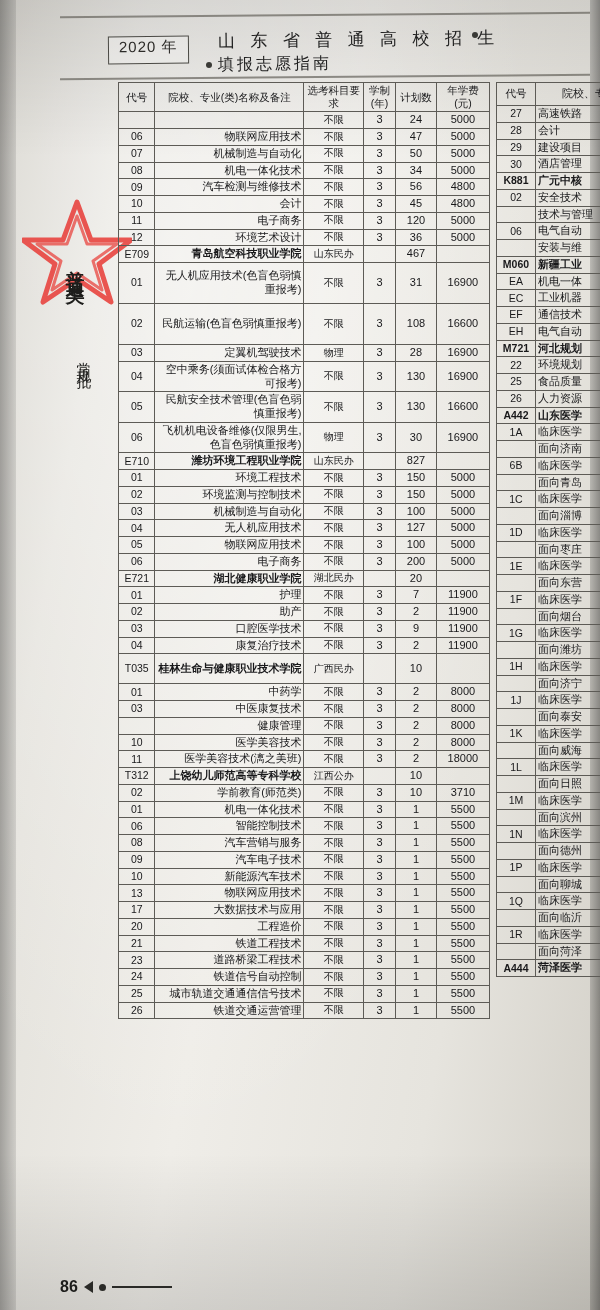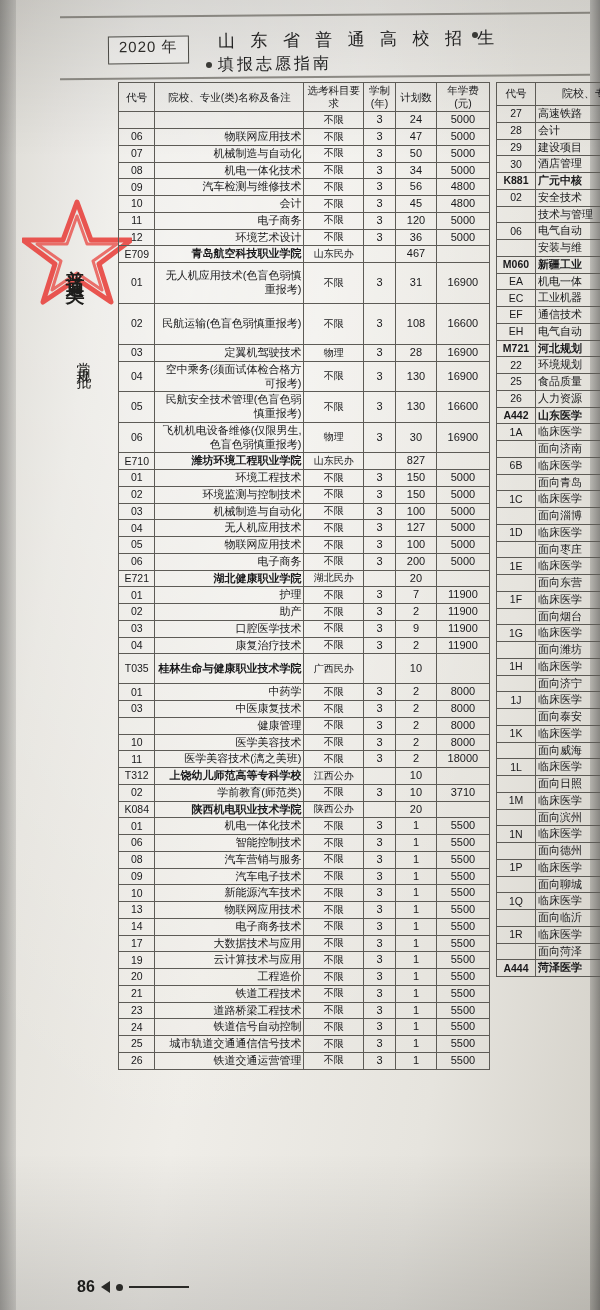--- a/index.html
+++ b/index.html
@@ -131,21 +131,21 @@
   
   .gutter-l{
     position:absolute;left:0;top:0;width:16px;height:100%;
     background:linear-gradient(270deg,rgba(0,0,0,0.10),rgba(0,0,0,0.30));
   }
 
   
   .footer{
     position:absolute;left:60px;bottom:14px;
     display:flex;align-items:center;gap:6px;
-    font-size:16px;color:#1c1c1a;font-weight:bold;margin-left:17px;
+    font-size:16px;color:#1c1c1a;font-weight:bold;
   }
   .foot-tri{
     width:0;height:0;border-top:6px solid transparent;border-bottom:6px solid transparent;
     border-right:9px solid #2a2a27;
   }
   .foot-dot{width:7px;height:7px;border-radius:50%;background:#2a2a27;}
   .foot-line{width:60px;height:2px;background:#2a2a27;}
 </style>
 </head>
 <body>
@@ -457,28 +457,20 @@
           <td class="c-fee"></td>
         </tr>
         <tr>
           <td class="c-code">02</td>
           <td class="c-name ind">学前教育(师范类)</td>
           <td class="c-subj">不限</td>
           <td class="c-year">3</td>
           <td class="c-plan">10</td>
           <td class="c-fee">3710</td>
         </tr>
-        <tr class="row-school">
-          <td class="c-code">K084</td>
-          <td class="c-name">陕西机电职业技术学院</td>
-          <td class="c-subj">陕西公办</td>
-          <td class="c-year"></td>
-          <td class="c-plan">20</td>
-          <td class="c-fee"></td>
-        </tr>
         <tr>
           <td class="c-code">01</td>
           <td class="c-name ind">机电一体化技术</td>
           <td class="c-subj">不限</td>
           <td class="c-year">3</td>
           <td class="c-plan">1</td>
           <td class="c-fee">5500</td>
         </tr>
         <tr>
           <td class="c-code">06</td>
@@ -514,38 +506,22 @@
         </tr>
         <tr>
           <td class="c-code">13</td>
           <td class="c-name ind">物联网应用技术</td>
           <td class="c-subj">不限</td>
           <td class="c-year">3</td>
           <td class="c-plan">1</td>
           <td class="c-fee">5500</td>
         </tr>
         <tr>
-          <td class="c-code">14</td>
-          <td class="c-name ind">电子商务技术</td>
-          <td class="c-subj">不限</td>
-          <td class="c-year">3</td>
-          <td class="c-plan">1</td>
-          <td class="c-fee">5500</td>
-        </tr>
-        <tr>
           <td class="c-code">17</td>
           <td class="c-name ind">大数据技术与应用</td>
-          <td class="c-subj">不限</td>
-          <td class="c-year">3</td>
-          <td class="c-plan">1</td>
-          <td class="c-fee">5500</td>
-        </tr>
-        <tr>
-          <td class="c-code">19</td>
-          <td class="c-name ind">云计算技术与应用</td>
           <td class="c-subj">不限</td>
           <td class="c-year">3</td>
           <td class="c-plan">1</td>
           <td class="c-fee">5500</td>
         </tr>
         <tr>
           <td class="c-code">20</td>
           <td class="c-name ind">工程造价</td>
           <td class="c-subj">不限</td>
           <td class="c-year">3</td>

